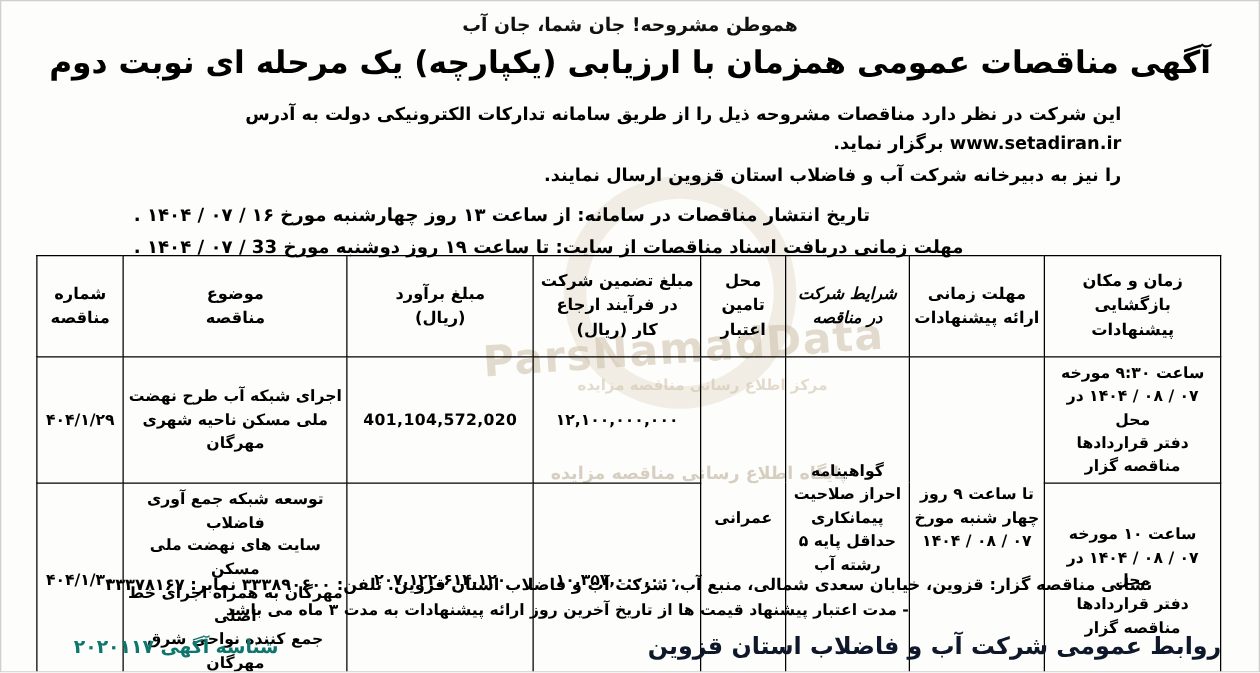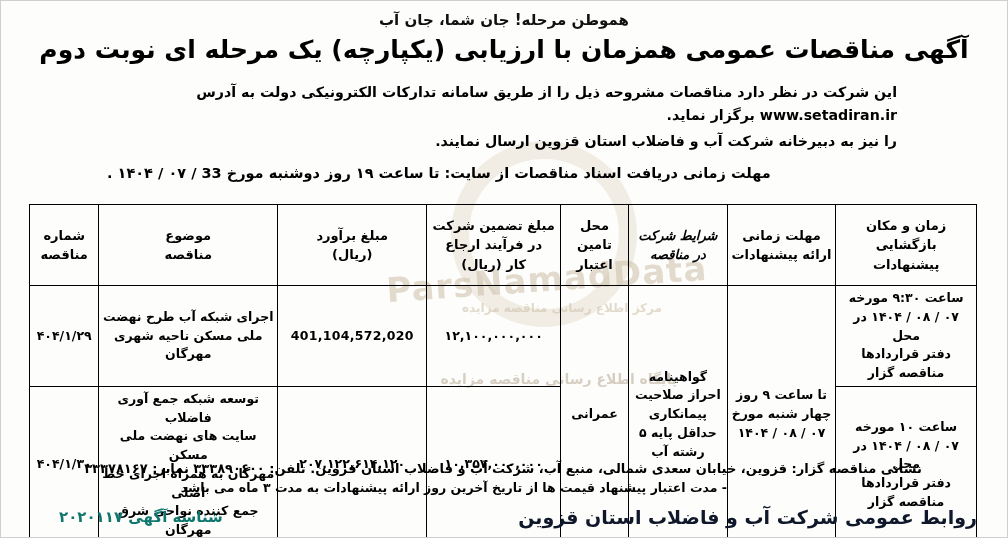--- a/index.html
+++ b/index.html
@@ -240,32 +240,33 @@
 </head>
 <body>
 
 <div id="page">
 
   <div class="wm-circle"></div>
   <div class="watermark wm-main">ParsNamadData</div>
   <div class="watermark wm-sub">مرکز اطلاع رسانی مناقصه مزایده</div>
   <div class="watermark wm-fa">پایگاه اطلاع رسانی مناقصه مزایده</div>
 
-  <div class="top-line">هموطن مرحله! جان شما، جان آب</div>
+  <div class="top-line">هموطن مشروحه! جان شما، جان آب</div>
   <div class="title">آگهی مناقصات عمومی همزمان با ارزیابی (یکپارچه) یک مرحله ای نوبت دوم</div>
 
 
   <div class="intro rtl">
     <p>
       <span>این شرکت در نظر دارد مناقصات مشروحه ذیل را از طریق سامانه تدارکات الکترونیکی دولت به آدرس </span><span class="link">www.setadiran.ir</span><span> برگزار نماید.</span>
     </p>
     <p>را نیز به دبیرخانه شرکت آب و فاضلاب استان قزوین ارسال نمایند.</p>
   </div>
 
   <div class="dates rtl">
+    <div>تاریخ انتشار مناقصات در سامانه: از ساعت ۱۳ روز چهارشنبه مورخ ۱۶ / ۰۷ / ۱۴۰۴ .</div>
     <div>مهلت زمانی دریافت اسناد مناقصات از سایت: تا ساعت ۱۹ روز دوشنبه  مورخ 33 / ۰۷ / ۱۴۰۴ .</div>
   </div>
 
   <table class="main">
     <thead>
       <tr>
         <th class="col-open tight">زمان و مکان بازگشایی<br>پیشنهادات</th>
         <th class="col-time tight">مهلت زمانی<br>ارائه پیشنهادات</th>
         <th class="col-cond tight">شرایط شرکت<br>در مناقصه</th>
         <th class="col-supply tight">محل<br>تامین<br>اعتبار</th>

